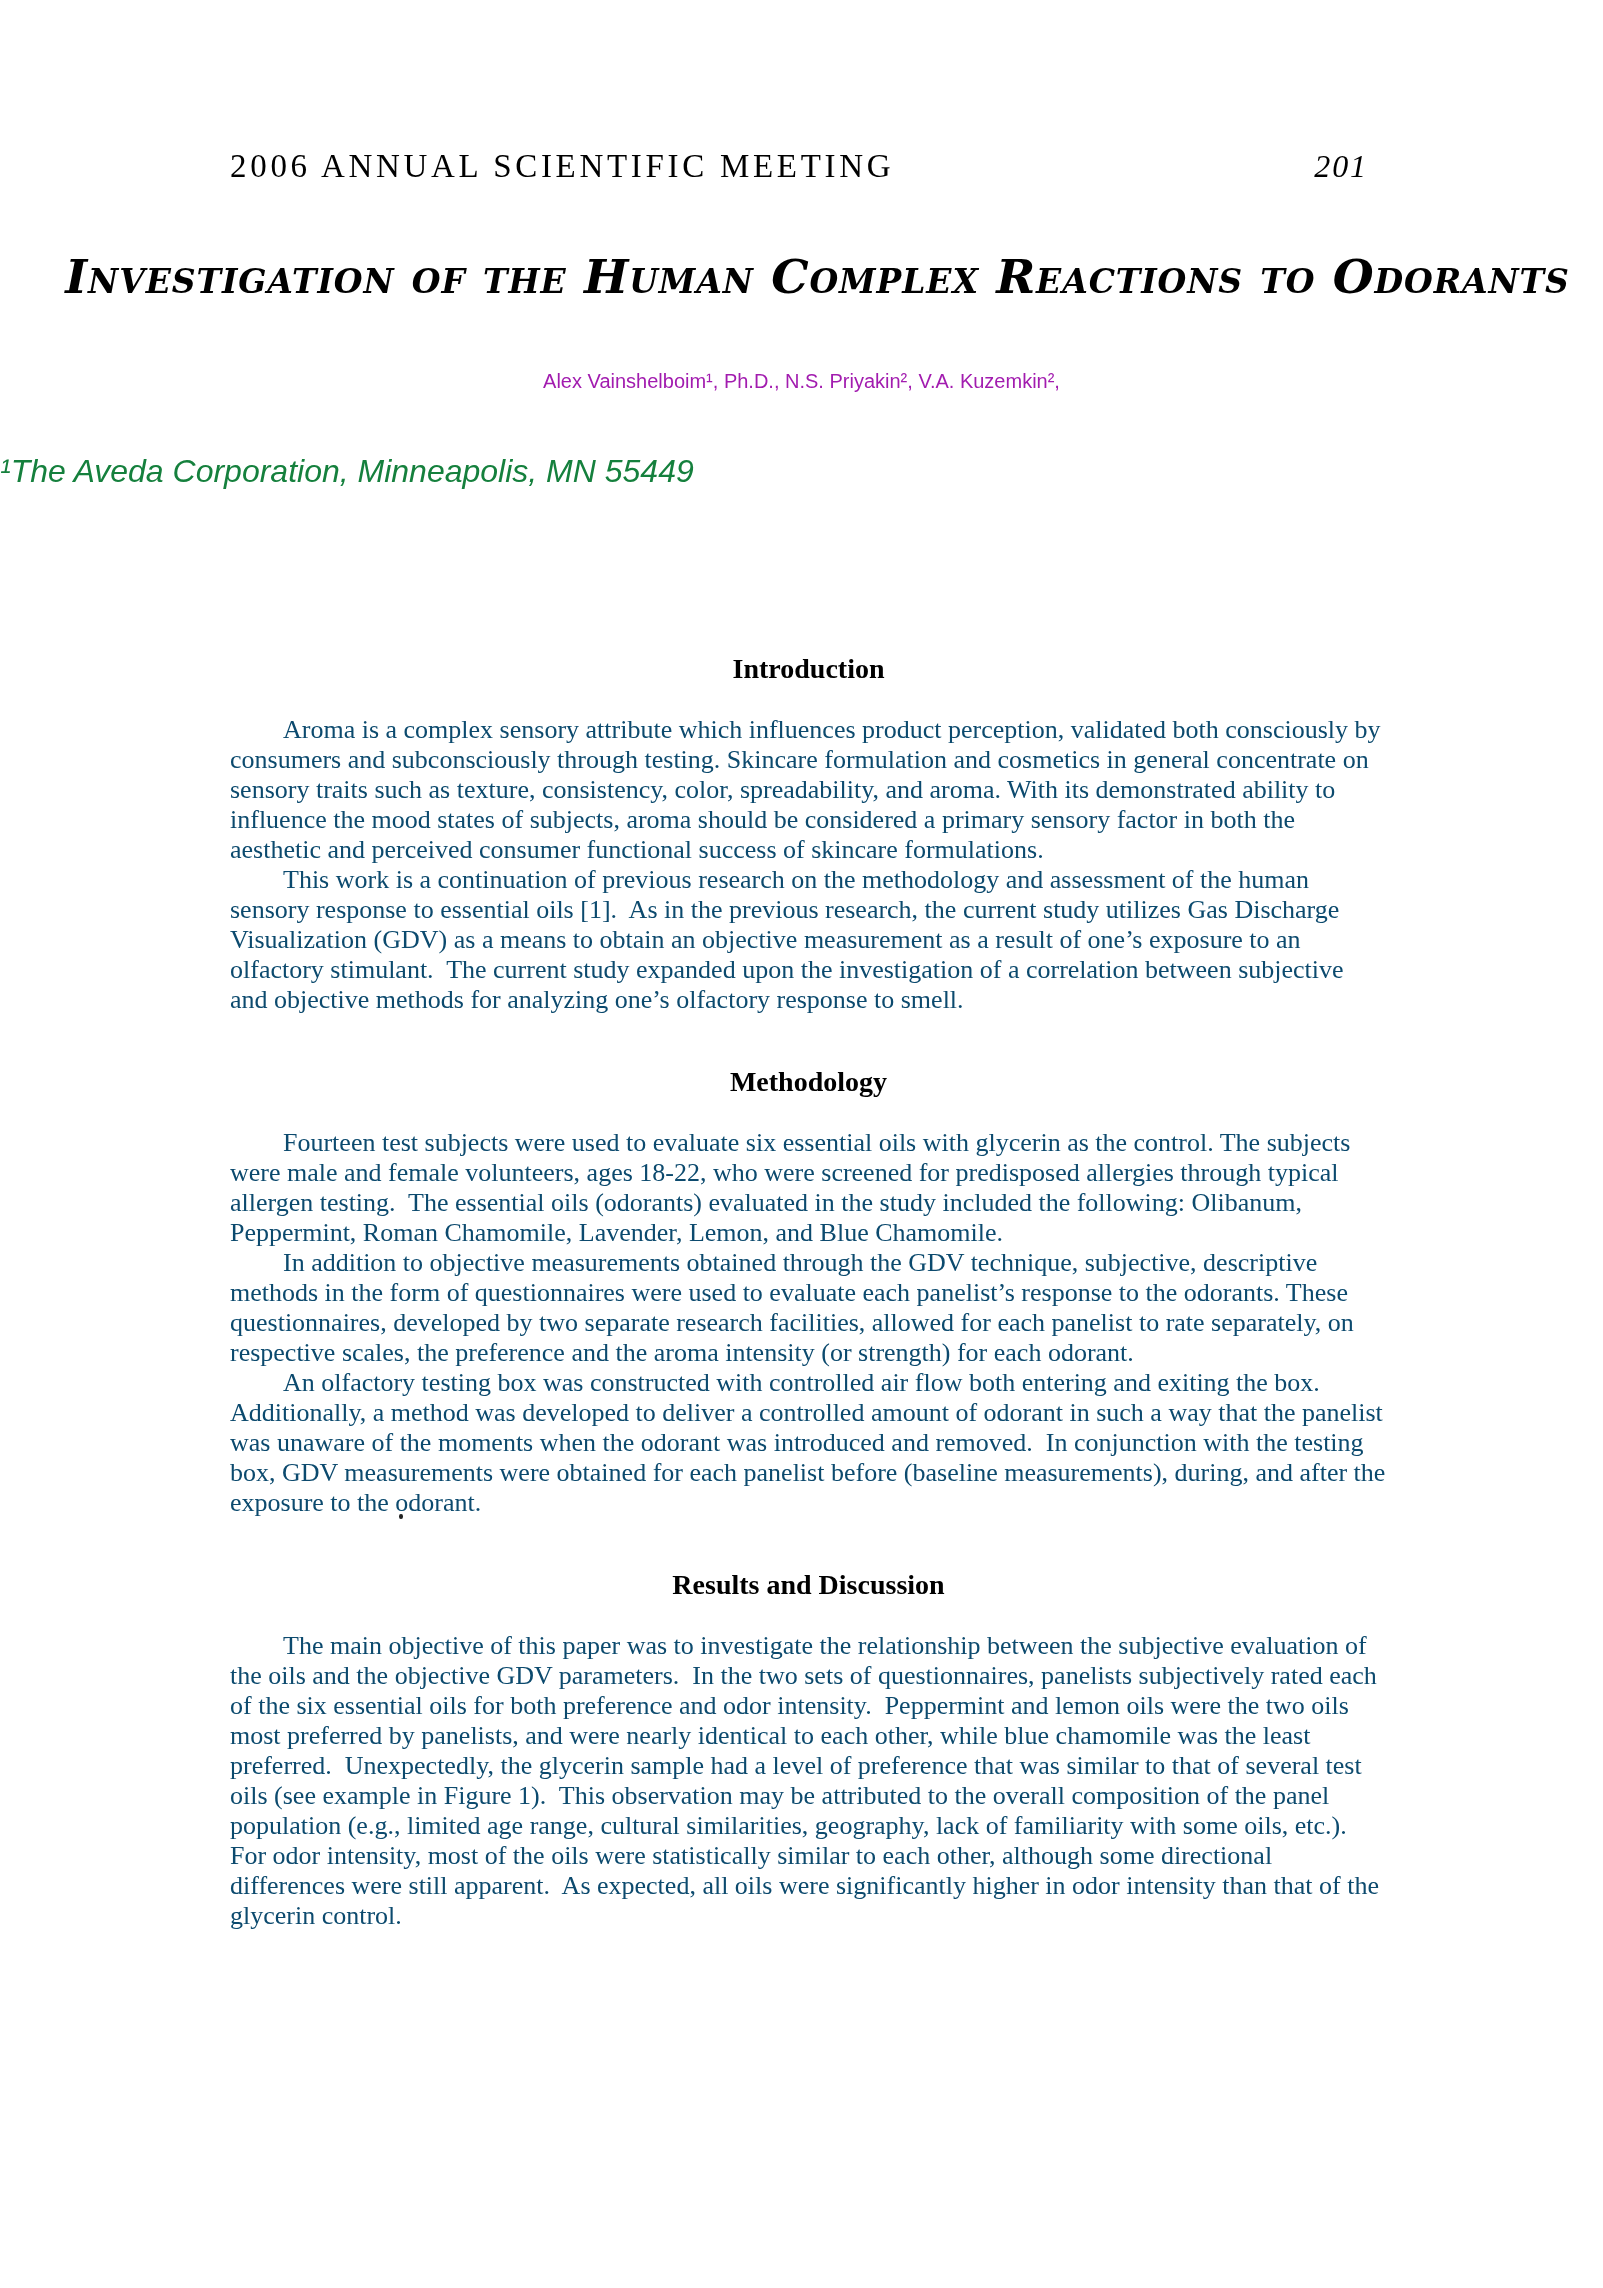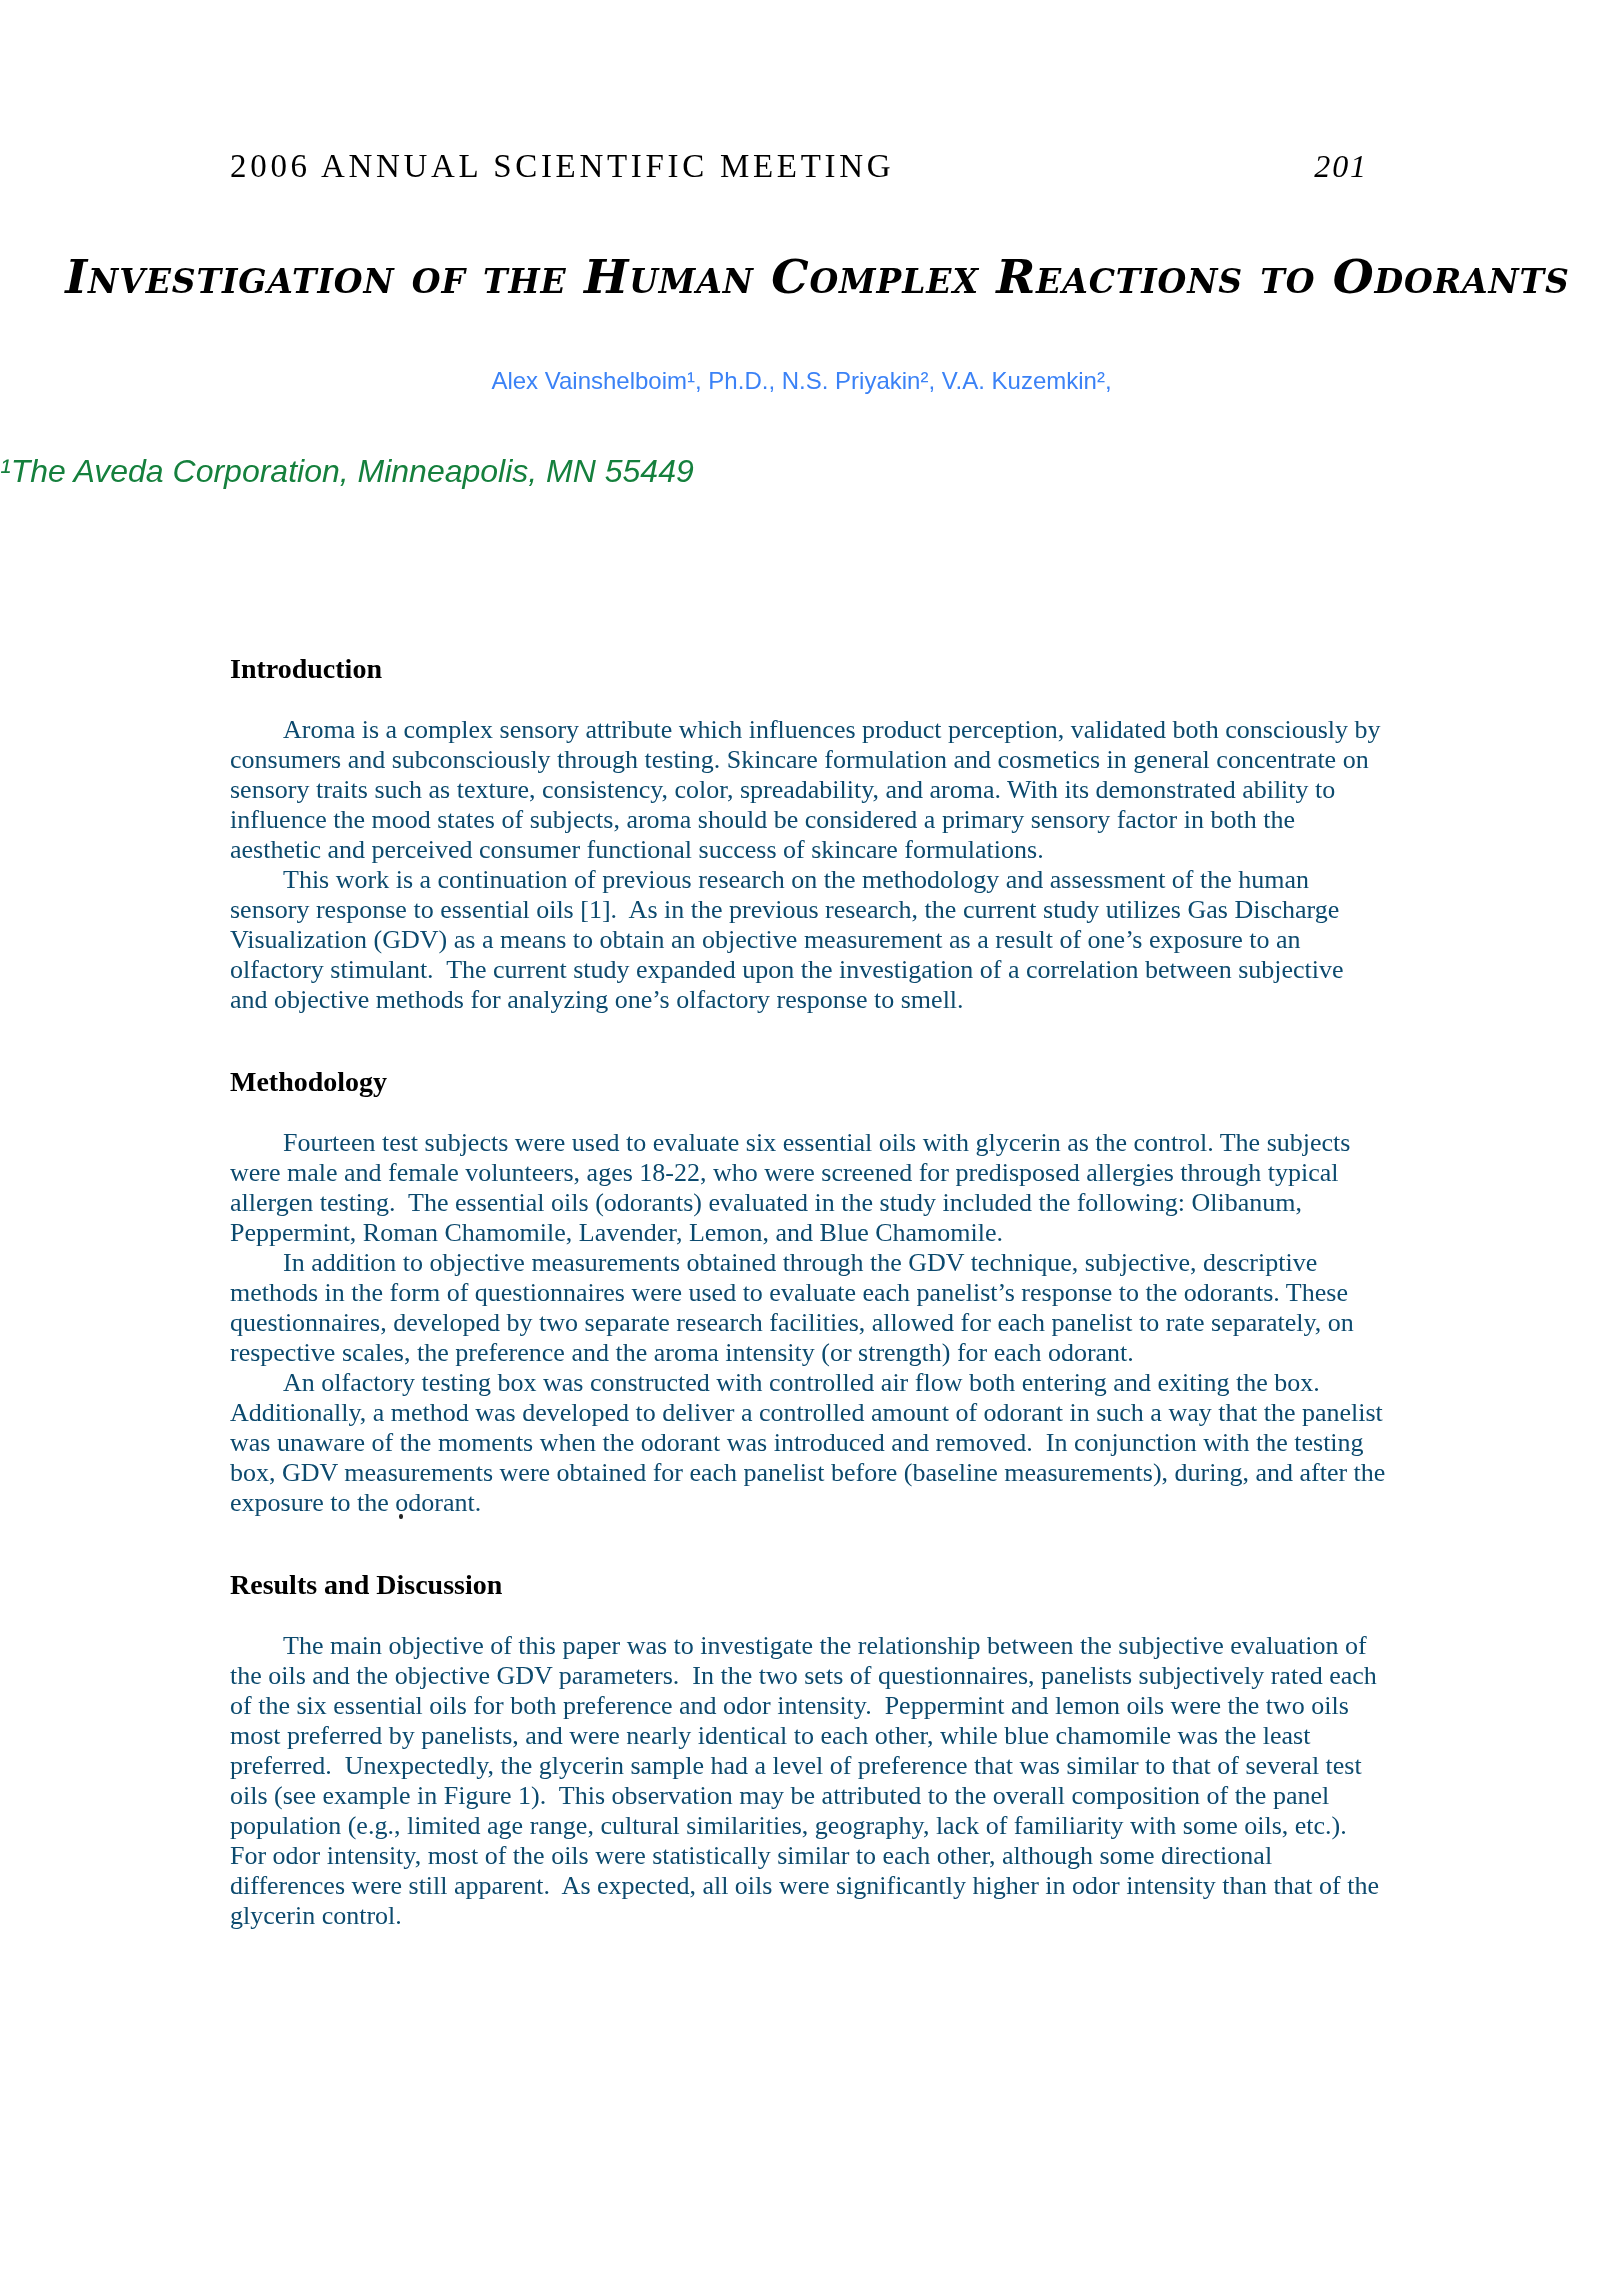--- a/index.html
+++ b/index.html
@@ -57,23 +57,23 @@
   }
 
   
   .authors {
     position: absolute;
     top: 359px;
     left: 0;
     width: 100%;
     text-align: center;
     font-family: "Liberation Sans", sans-serif;
-    font-size: 24px;
+    font-size: 20px;
     line-height: 44px;
-    color: #3b82f6;
+    color: #a21caf;
   }
 
   
   .affiliations {
     position: absolute;
     top: 450px;
     left: 0;
     width: 100%;
     text-align: left;
     font-family: "Liberation Sans", sans-serif;
@@ -89,20 +89,21 @@
     top: 653px;
     left: 230px;
     width: 1157px;
   }
   .section-heading {
     font-family: "Liberation Serif", serif;
     font-size: 28px;
     font-weight: bold;
     margin: 51px 0 30px 0;
     padding: 0;
+    text-align: center;
   }
   .section:first-child .section-heading {
     margin-top: 0;
   }
   .para {
     margin: 0;
     font-size: 26px;
     line-height: 30px;
     text-indent: 53px;
     text-align: left;

